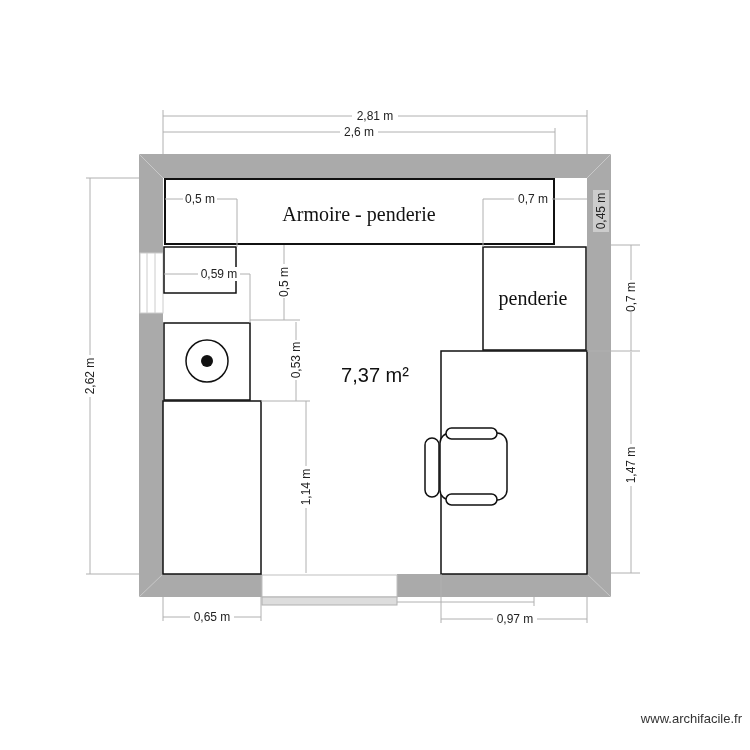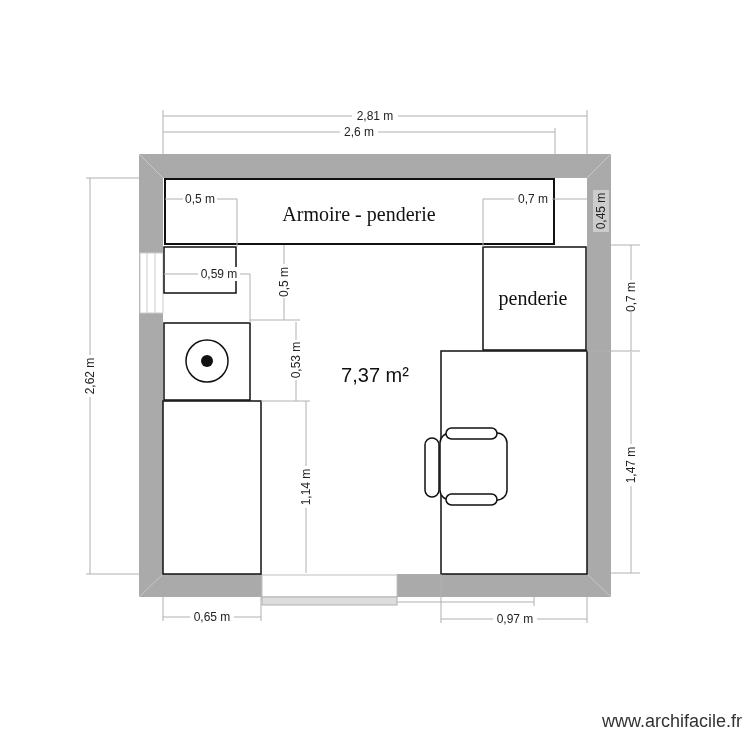--- a/index.html
+++ b/index.html
@@ -1,21 +1,21 @@
 <!DOCTYPE html>
 <html><head>
 <meta charset="utf-8">
 <style>
   html,body{margin:0;padding:0;background:#ffffff;}
   body{width:750px;height:750px;position:relative;overflow:hidden;font-family:"Liberation Sans",sans-serif;}
   #plan{position:absolute;left:0;top:0;}
   .dim{font-family:"Liberation Sans",sans-serif;font-size:12px;fill:#222;}
   .lbl{font-family:"Liberation Serif",serif;fill:#111;}
   .area{font-family:"Liberation Sans",sans-serif;font-size:20px;fill:#111;}
-  .wm{position:absolute;right:8px;top:711px;font-size:18px;color:#333;font-family:"Liberation Sans",sans-serif;}
+  .wm{position:absolute;right:8px;top:711px;font-size:13px;color:#333;font-family:"Liberation Sans",sans-serif;}
 </style>
 </head>
 <body>
 
 <svg id="plan" width="750" height="750" viewBox="0 0 750 750">
 
   <g fill="#aaaaaa">
     <rect x="139" y="154" width="472" height="24"></rect>
     <rect x="139" y="154" width="24" height="443"></rect>
     <rect x="587" y="154" width="24" height="443"></rect>

